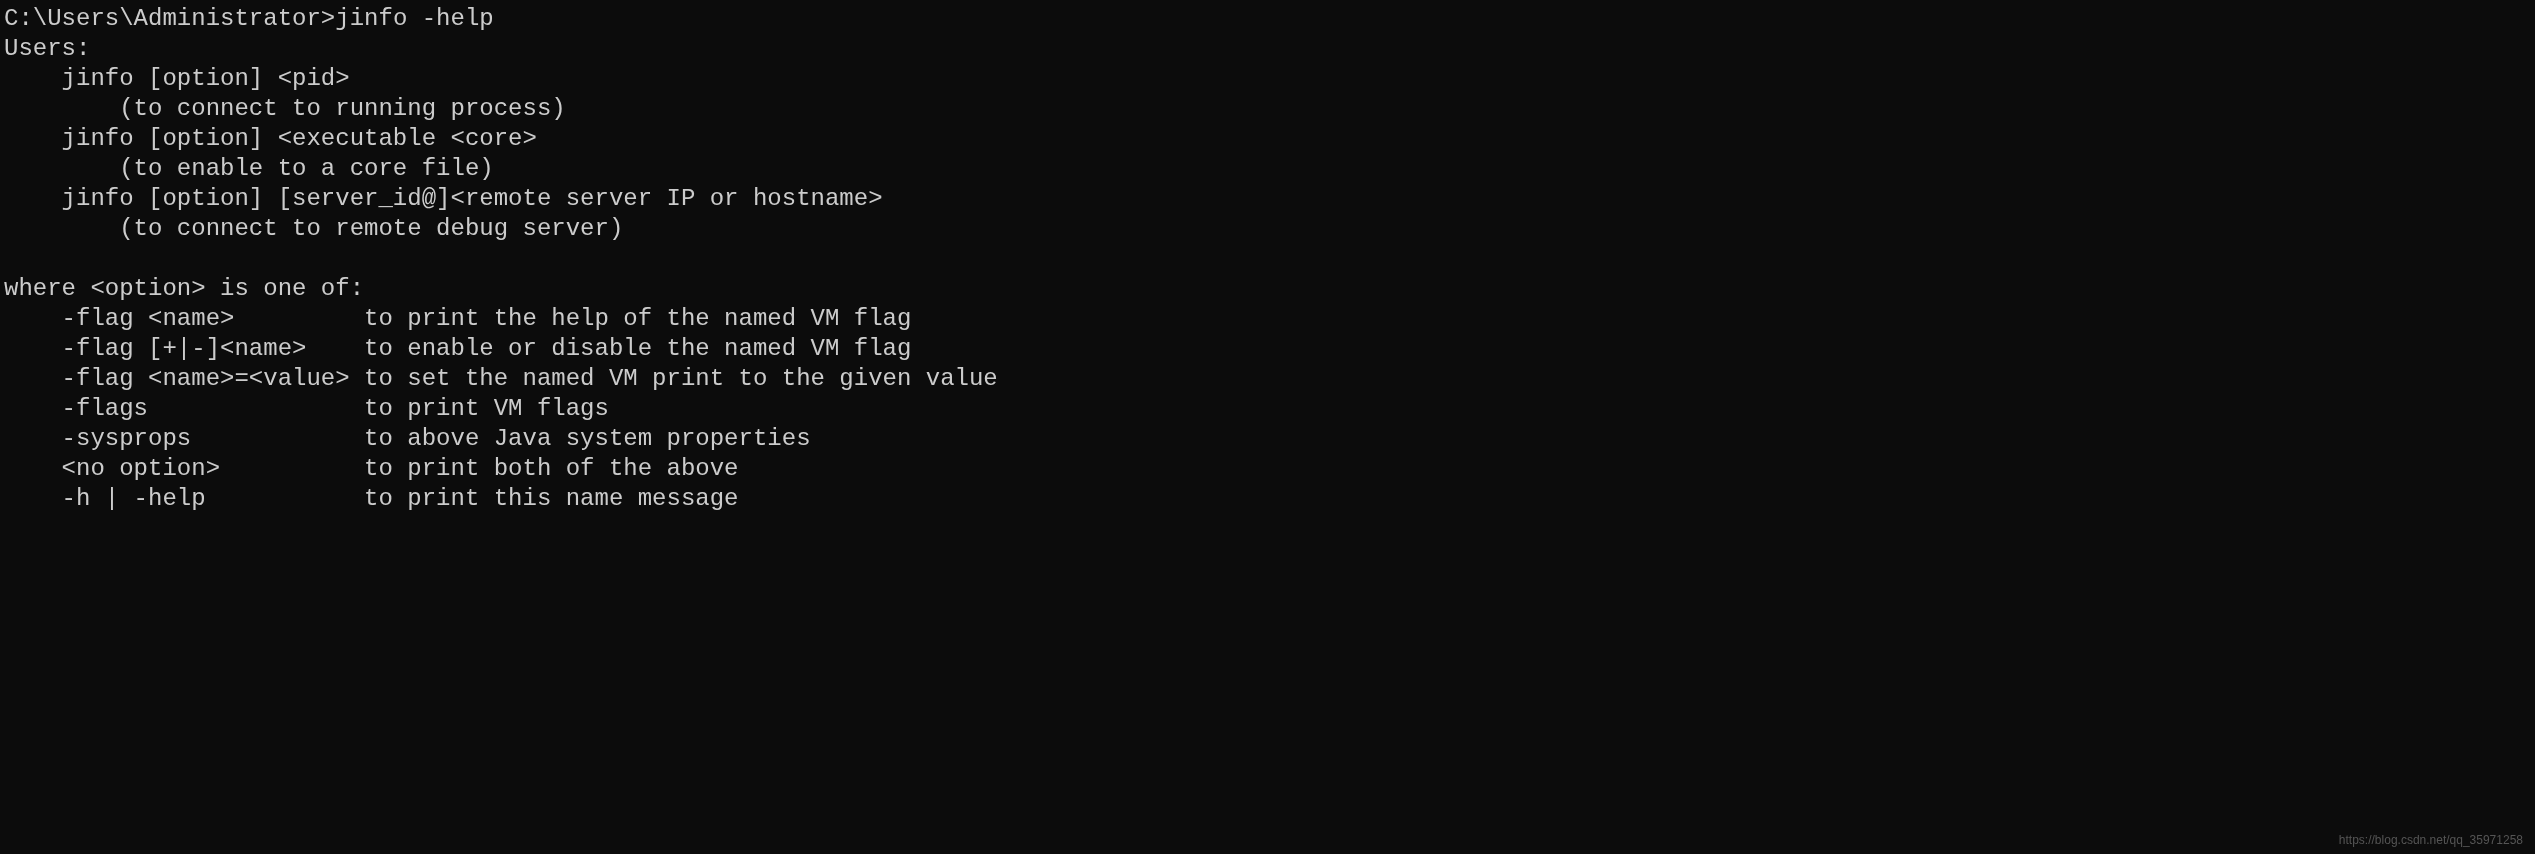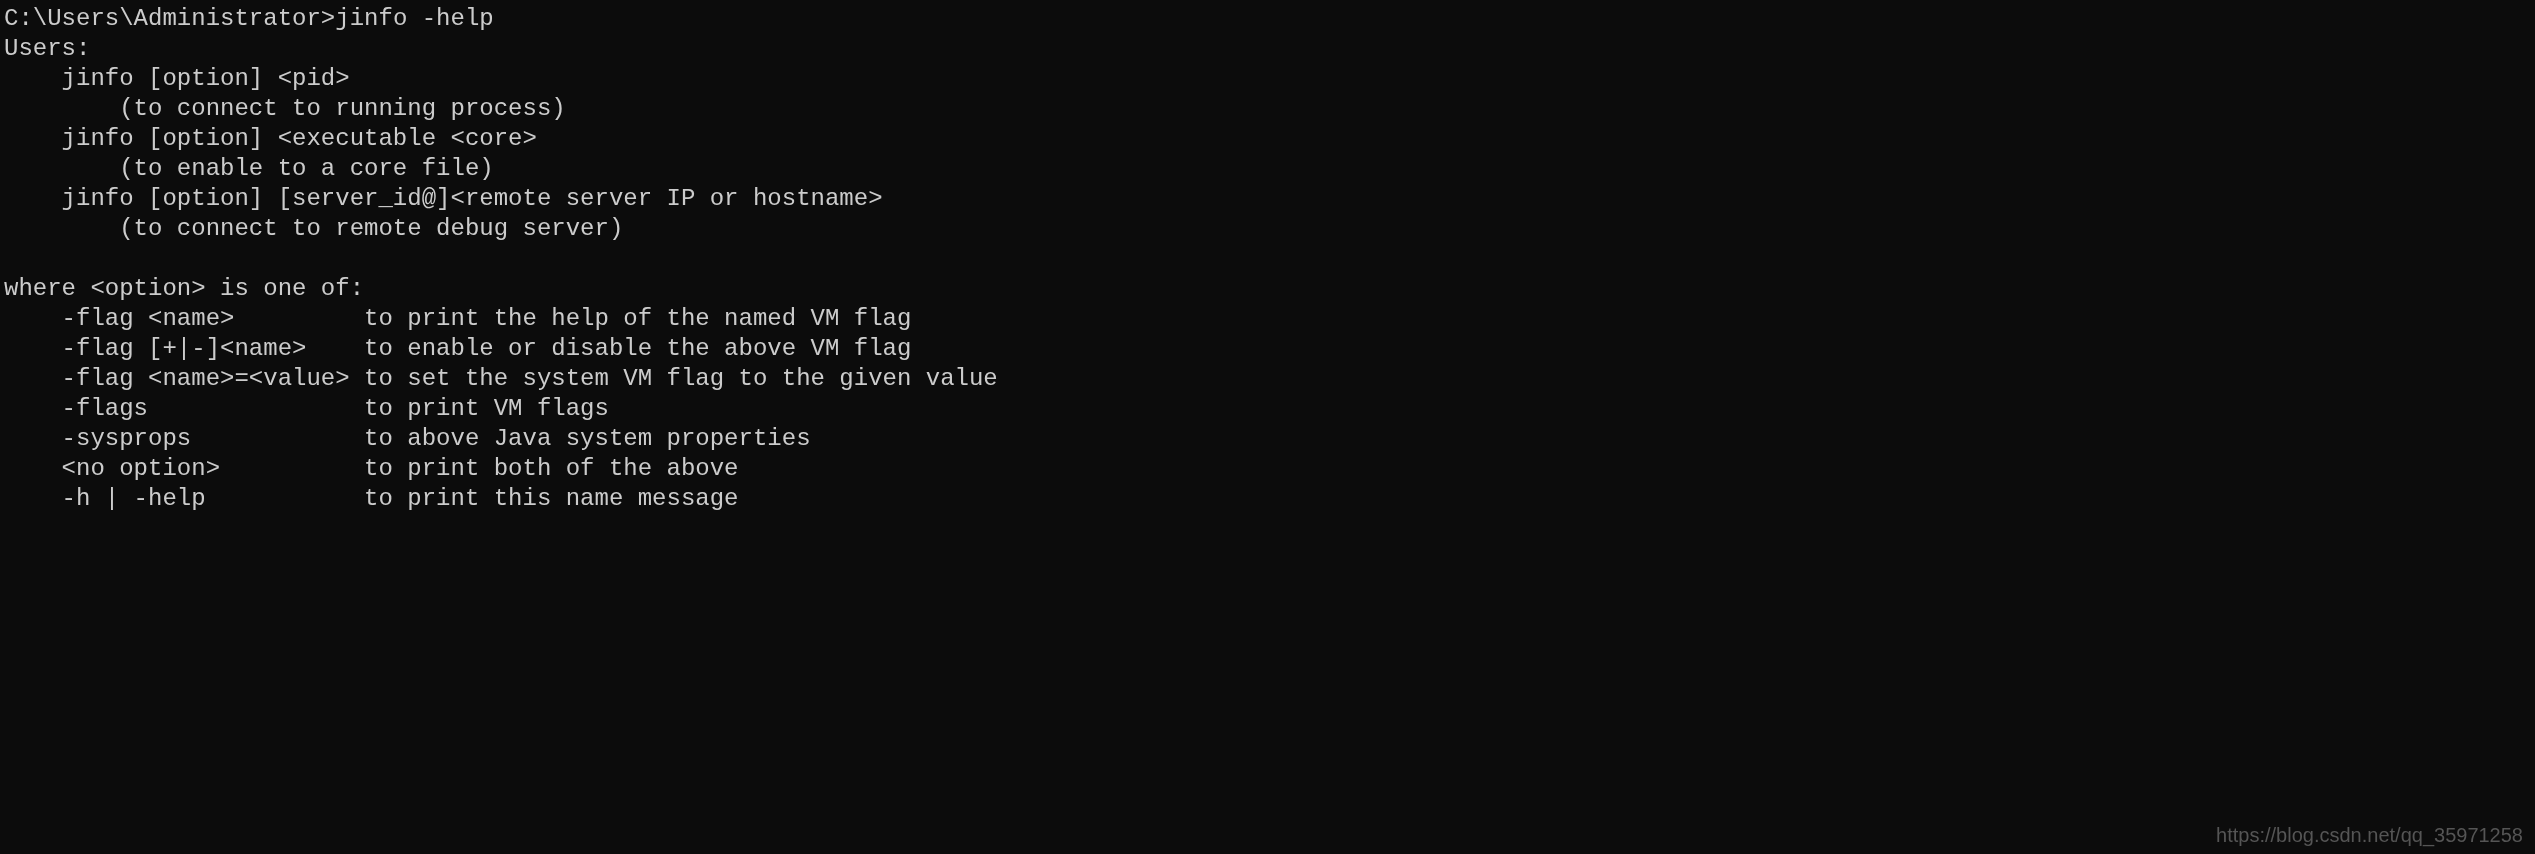--- a/index.html
+++ b/index.html
@@ -19,39 +19,39 @@
       position: relative;
       overflow: hidden;
     }
     .terminal {
       white-space: pre;
     }
     .watermark {
       position: absolute;
       bottom: 6px;
       right: 12px;
-      font-size: 20px;
+      font-size: 12px;
       color: #555555;
       font-family: Arial, sans-serif;
     }
   </style>
 </head>
 <body>
 
 <div class="terminal"><span><span>C:\Users\Administrator&gt;</span><span>jinfo -help</span></span>
 <span>Users:</span>
 <span>    jinfo [option] &lt;pid&gt;</span>
 <span>        (to connect to running process)</span>
 <span>    jinfo [option] &lt;executable &lt;core&gt;</span>
 <span>        (to enable to a core file)</span>
 <span>    jinfo [option] [server_id@]&lt;remote server IP or hostname&gt;</span>
 <span>        (to connect to remote debug server)</span>
 <span></span>
 <span>where &lt;option&gt; is one of:</span>
 <span><span>    -flag &lt;name&gt;         </span><span>to print the help of the named VM flag</span></span>
-<span><span>    -flag [+|-]&lt;name&gt;    </span><span>to enable or disable the above VM flag</span></span>
-<span><span>    -flag &lt;name&gt;=&lt;value&gt; </span><span>to set the system VM flag to the given value</span></span>
+<span><span>    -flag [+|-]&lt;name&gt;    </span><span>to enable or disable the named VM flag</span></span>
+<span><span>    -flag &lt;name&gt;=&lt;value&gt; </span><span>to set the named VM print to the given value</span></span>
 <span><span>    -flags               </span><span>to print VM flags</span></span>
 <span><span>    -sysprops            </span><span>to above Java system properties</span></span>
 <span><span>    &lt;no option&gt;          </span><span>to print both of the above</span></span>
 <span><span>    -h | -help           </span><span>to print this name message</span></span></div>
 
 <div class="watermark">https://blog.csdn.net/qq_35971258</div>
 
 </body></html>

